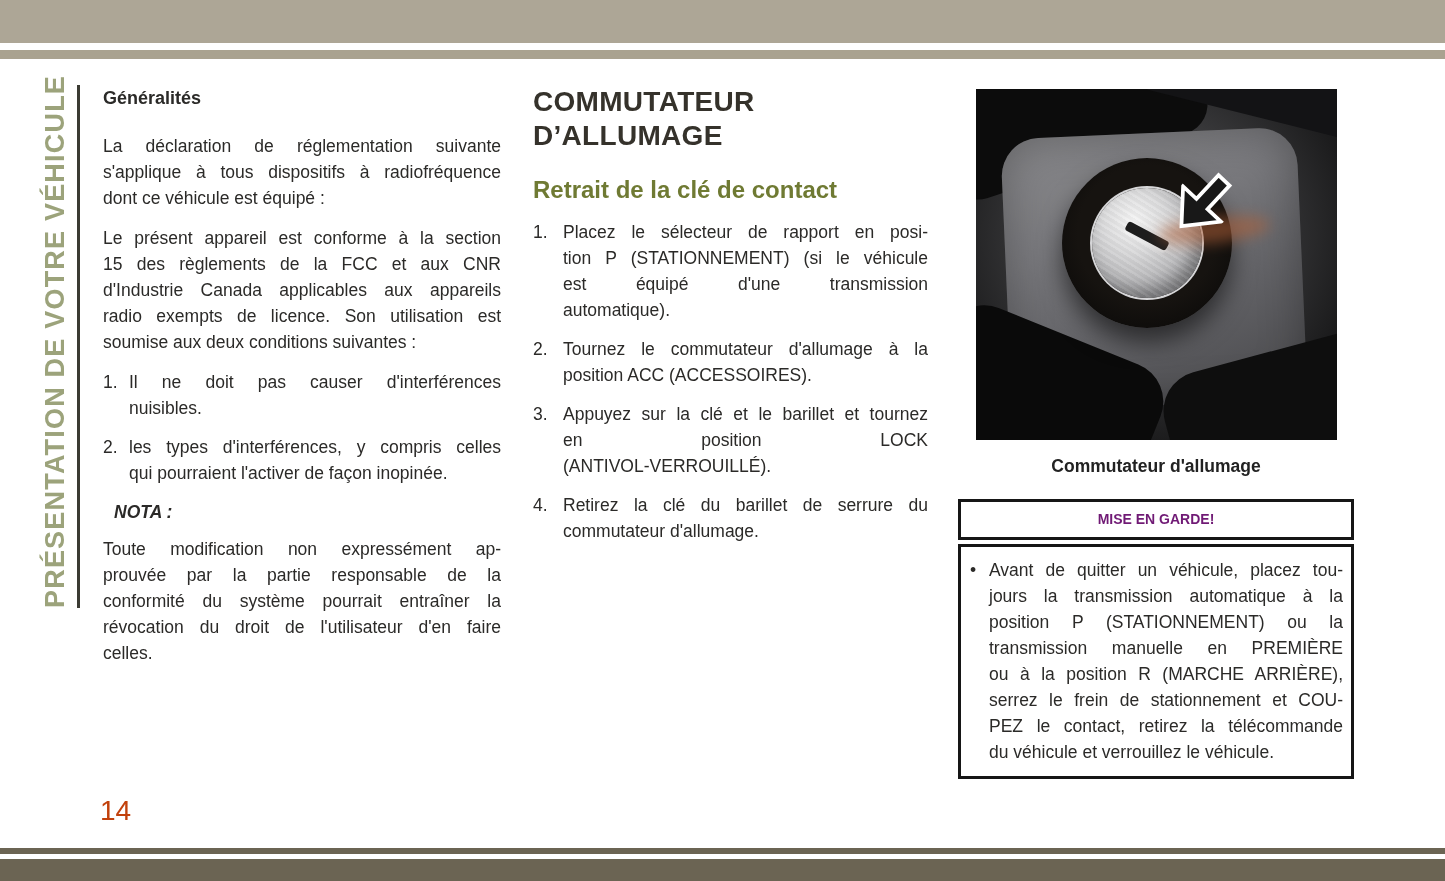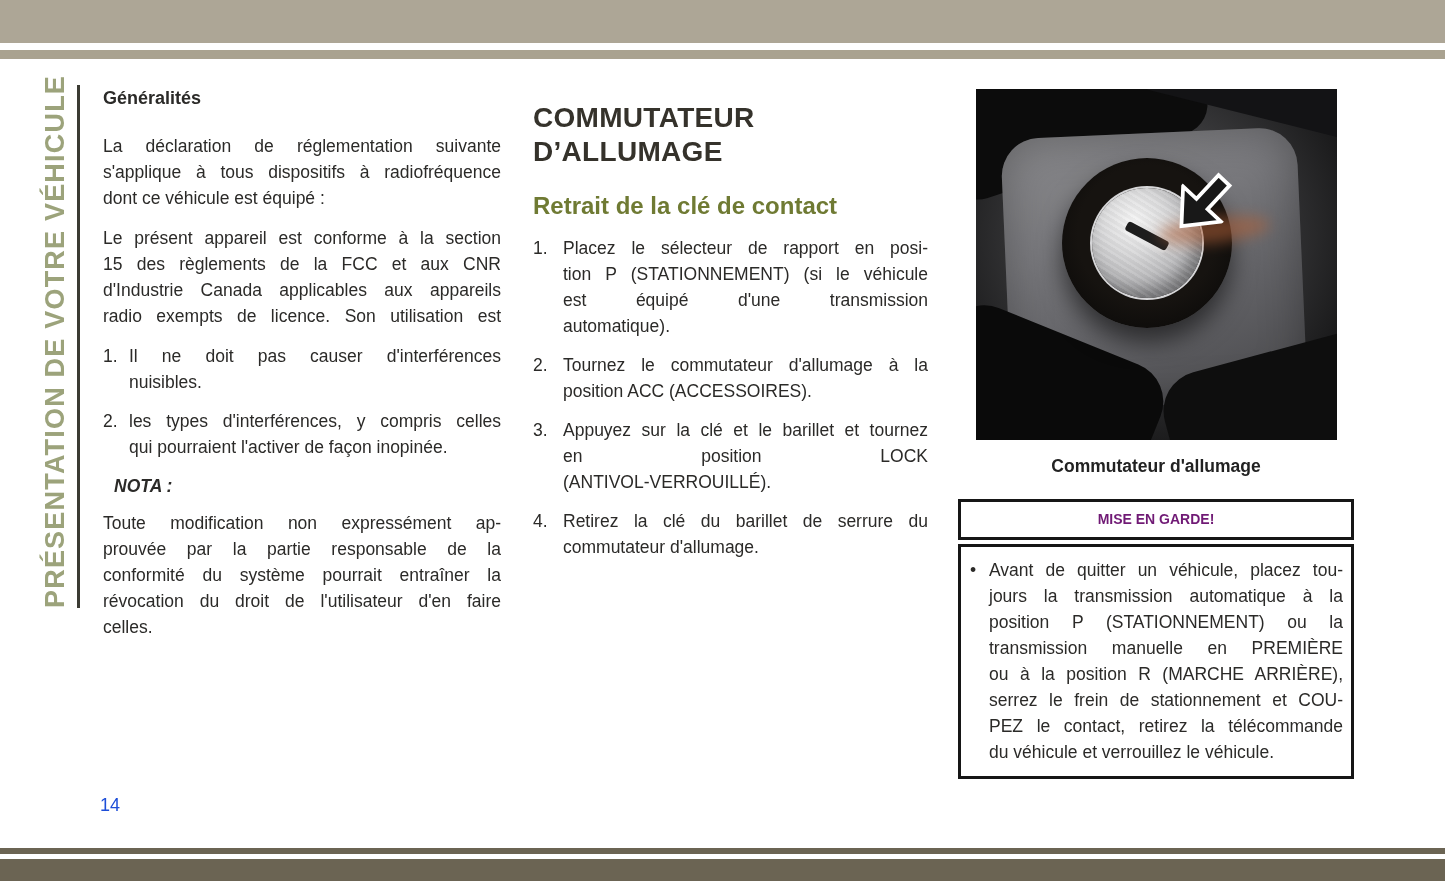--- a/index.html
+++ b/index.html
@@ -32,21 +32,21 @@
   .li .num { flex:none; width:26px; }
   .li .li-text { flex:1; }
 
   
   .col1 { position:absolute; left:103px; top:85px; width:398px; }
   .h-small { font-size:18px; font-weight:bold; margin:0 0 22px 0; color:#2b2a28; }
   .nota-label { font-weight:bold; margin:11px;font-style:italic; }
 
   
   .col2 { position:absolute; left:533px; top:85px; width:395px; }
-  .big-title { font-size:28px; line-height:34px; font-weight:bold; color:#35322b; letter-spacing:0.3px; margin:16px 0 24px 0; }
+  .big-title { font-size:28px; line-height:34px; font-weight:bold; color:#35322b; letter-spacing:0.3px; margin:0 0 24px 0; }
   .sub-green { font-size:24px; font-weight:bold; color:#6f7a33; margin:0 0 16px 0; }
   .col2 .li .num { width:30px; }
 
   
   .col3 { position:absolute; left:958px; top:89px; width:396px; }
   .photo {
     position:relative; margin-left:18px; width:361px; height:351px; overflow:hidden;
     background: radial-gradient(circle at 48% 42%, #565658 0%, #3a3a3c 40%, #1b1b1c 75%, #0c0c0c 100%);
   }
   .ph-blob-tl { position:absolute; left:-45px; top:-55px; width:270px; height:135px; background:#0c0c0c; transform:rotate(-18deg); border-radius:30px; }
@@ -93,21 +93,21 @@
     border:3px solid #161616; text-align:center; font-weight:bold; font-size:14px;
     padding:4px 0 5px 0; color:#701a75;
   }
   .warn-body {
     border:3px solid #161616; margin-top:4px; padding:10px 8px 11px 9px; display:flex;
   }
   .warn-bullet { flex:none; width:19px; }
   .warn-text { flex:1; }
 
   
-  .pagenum { position:absolute; left:100px; top:795px; font-size:18px; color:#1d4ed8; }
+  .pagenum { position:absolute; left:100px; top:795px; font-size:28px; color:#c2410c; }
 </style>
 </head>
 <body>
 
 <div class="page">
 
   <div class="band-top"></div>
   <div class="band-top-stripe"></div>
 
   <div class="sidebar-label">PRÉSENTATION DE VOTRE VÉHICULE</div>
@@ -118,20 +118,21 @@
     <div class="para">
         <div class="jline">La déclaration de réglementation suivante</div>
         <div class="jline">s'applique à tous dispositifs à radiofréquence</div>
         <div class="jline last">dont ce véhicule est équipé :</div>
       </div>
     <div class="para">
         <div class="jline">Le présent appareil est conforme à la section</div>
         <div class="jline">15 des règlements de la FCC et aux CNR</div>
         <div class="jline">d'Industrie Canada applicables aux appareils</div>
         <div class="jline">radio exempts de licence. Son utilisation est</div>
+        <div class="jline last">soumise aux deux conditions suivantes :</div>
       </div>
 
     <div class="li">
       <span class="num">1.</span>
       <div class="li-text">
           <div class="jline">Il ne doit pas causer d'interférences</div>
           <div class="jline last">nuisibles.</div>
         </div>
     </div>
     <div class="li">

